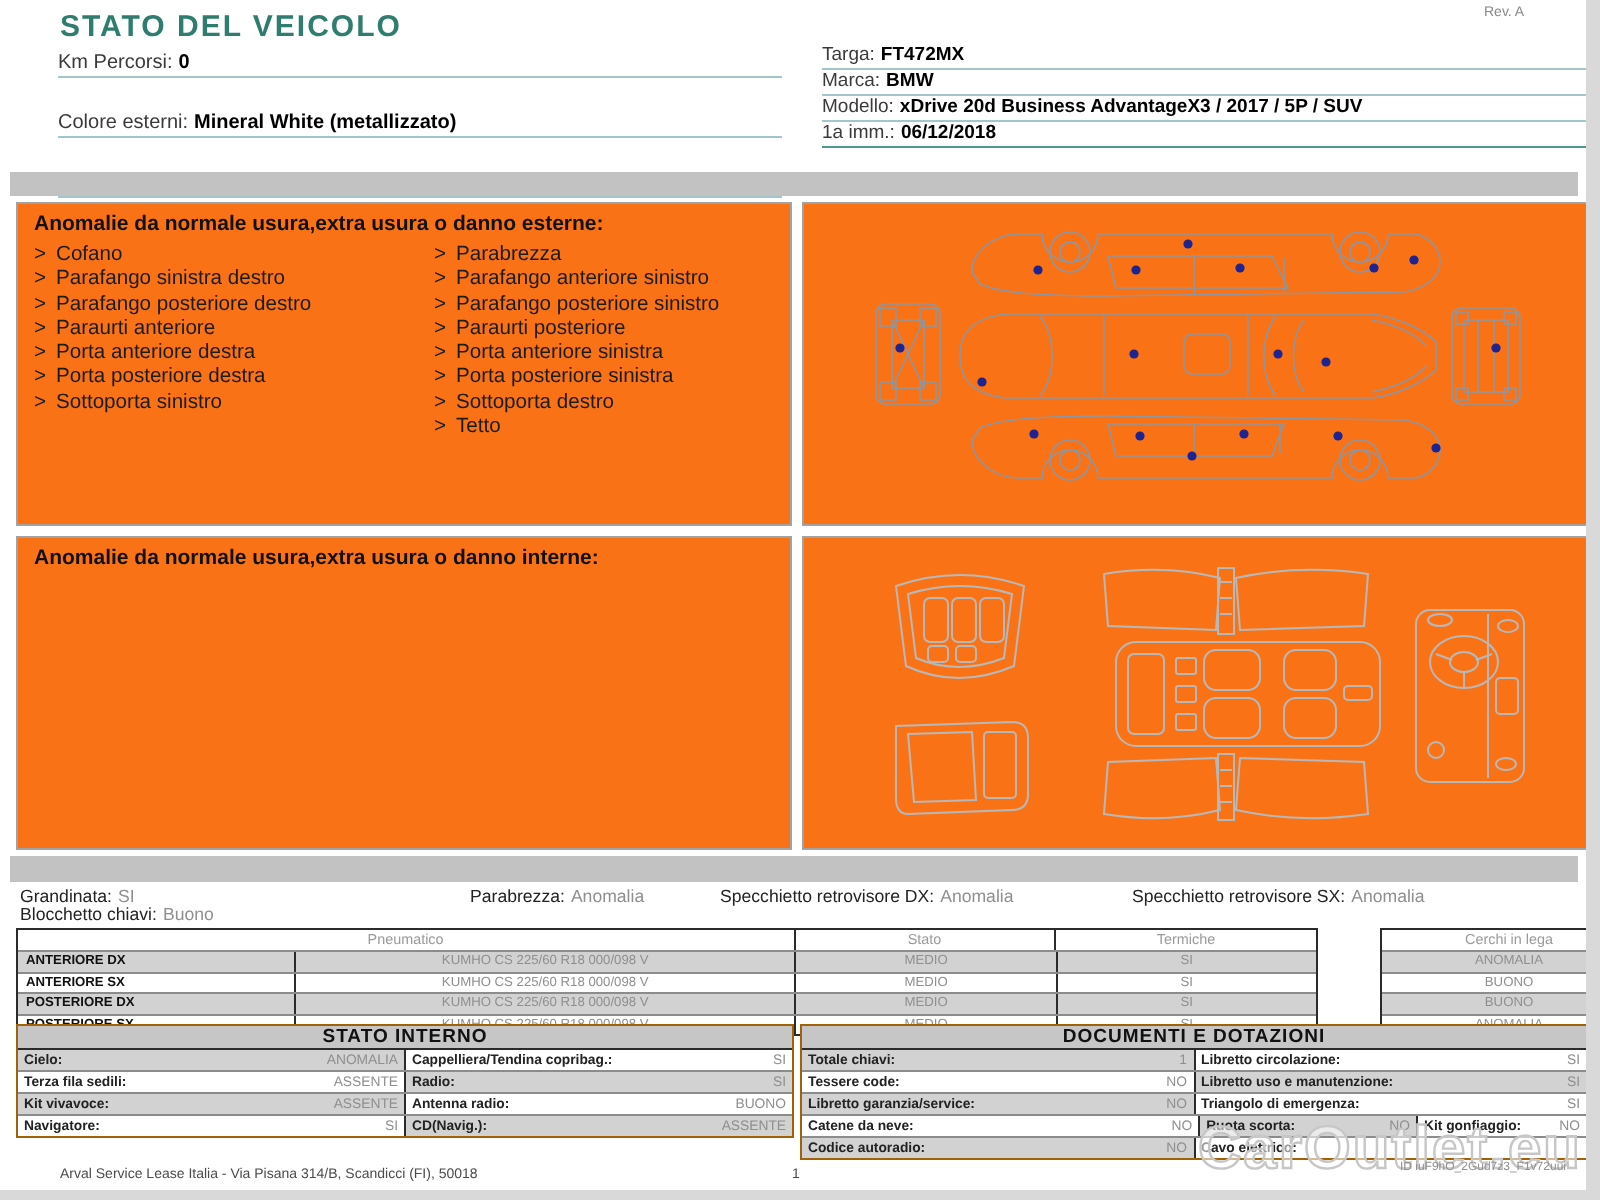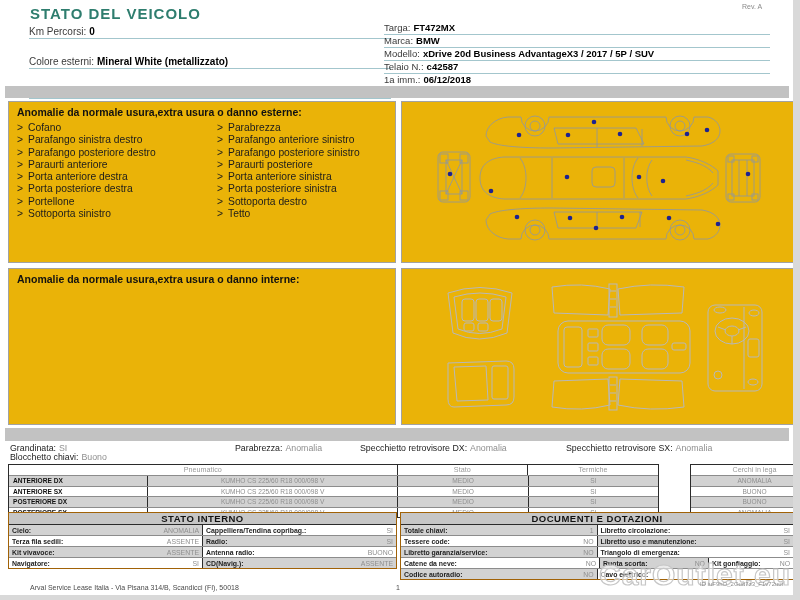--- a/index.html
+++ b/index.html
@@ -5,33 +5,33 @@
   html,body{margin:0;padding:0;width:800px;height:600px;background:#d9d9d9;
     font-family:"Liberation Sans",sans-serif;-webkit-font-smoothing:antialiased;}
   .page{position:absolute;left:0;top:0;width:793px;height:595px;background:#fff;overflow:hidden;}
   .abs{position:absolute;}
 
   .title{left:30px;top:5px;font-size:15px;font-weight:bold;color:#2e7d6e;letter-spacing:1px;}
   .rev{left:742px;top:3px;font-size:7px;color:#8a8a8a;}
 
   .fields{display:flex;flex-direction:column;}
   .fields-left{left:29px;top:25px;width:362px;gap:16px;}
-  .fields-right{left:384px;top:22px;width:386px;}
+  .fields-right{left:411px;top:22px;width:386px;}
   .frow{border-bottom:1px solid #a3c6cd;white-space:nowrap;overflow:hidden;}
   .fields-left .frow{height:13px;font-size:10px;line-height:13px;}
   .fields-right .frow{height:12px;font-size:9.5px;line-height:12px;}
   .fields-right .frow:last-child{border-bottom:1px solid #4f9a8d;}
   .flabel{color:#3a3a3a;}
   .fvalue{color:#000;font-weight:bold;margin-left:3px;}
 
   .band{background:#c2c2c2;}
   .band1{left:5px;top:86px;width:784px;height:12px;}
   .band2{left:5px;top:428px;width:784px;height:13px;}
 
-  .box{border:1px solid #a2a2a2;background:#eab308;}
+  .box{border:1px solid #a2a2a2;background:#f97316;}
   .ext-left{left:8px;top:101px;width:370px;height:152px;padding:4px 8px;}
   .ext-right{left:401px;top:101px;width:391px;height:160px;}
   .int-left{left:8px;top:268px;width:370px;height:147px;padding:4px 8px;}
   .int-right{left:401px;top:268px;width:391px;height:155px;}
   .box-title{font-size:10.5px;font-weight:bold;color:#111;margin-bottom:4px;}
   .anomaly-cols{display:flex;}
   .anomaly-col1{width:200px;}
   .aitem{font-size:10.3px;line-height:12.3px;color:#1c1c1c;white-space:nowrap;}
   .abullet{margin-right:5px;color:#1c1c1c;}
 
@@ -91,37 +91,35 @@
 
   <div class="abs fields fields-left" id="fields-left">
       <div class="frow"><span class="flabel">Km Percorsi:</span><span class="fvalue">0</span></div>
       <div class="frow"><span class="flabel">Colore esterni:</span><span class="fvalue">Mineral White (metallizzato)</span></div>
       <div class="frow"><span class="flabel">Alimentazione:</span><span class="fvalue">Diesel</span></div>
     </div>
   <div class="abs fields fields-right" id="fields-right">
       <div class="frow"><span class="flabel">Targa:</span><span class="fvalue">FT472MX</span></div>
       <div class="frow"><span class="flabel">Marca:</span><span class="fvalue">BMW</span></div>
       <div class="frow"><span class="flabel">Modello:</span><span class="fvalue">xDrive 20d Business AdvantageX3 / 2017 / 5P / SUV</span></div>
-      <div class="frow"><span class="flabel">Telaio N.:</span><span class="fvalue">c42587</span></div>
       <div class="frow"><span class="flabel">1a imm.:</span><span class="fvalue">06/12/2018</span></div>
     </div>
 
   <div class="abs band band1"></div>
 
   <div class="abs box ext-left">
     <div class="box-title">Anomalie da normale usura,extra usura o danno esterne:</div>
     <div class="anomaly-cols">
       <div class="anomaly-col1" id="ext-col1">
           <div class="aitem"><span class="abullet">&gt;</span><span class="alabel">Cofano</span></div>
           <div class="aitem"><span class="abullet">&gt;</span><span class="alabel">Parafango sinistra destro</span></div>
           <div class="aitem"><span class="abullet">&gt;</span><span class="alabel">Parafango posteriore destro</span></div>
           <div class="aitem"><span class="abullet">&gt;</span><span class="alabel">Paraurti anteriore</span></div>
           <div class="aitem"><span class="abullet">&gt;</span><span class="alabel">Porta anteriore destra</span></div>
           <div class="aitem"><span class="abullet">&gt;</span><span class="alabel">Porta posteriore destra</span></div>
-          <div class="aitem"><span class="abullet">&gt;</span><span class="alabel">Portellone</span></div>
           <div class="aitem"><span class="abullet">&gt;</span><span class="alabel">Sottoporta sinistro</span></div>
         </div>
       <div id="ext-col2">
           <div class="aitem"><span class="abullet">&gt;</span><span class="alabel">Parabrezza</span></div>
           <div class="aitem"><span class="abullet">&gt;</span><span class="alabel">Parafango anteriore sinistro</span></div>
           <div class="aitem"><span class="abullet">&gt;</span><span class="alabel">Parafango posteriore sinistro</span></div>
           <div class="aitem"><span class="abullet">&gt;</span><span class="alabel">Paraurti posteriore</span></div>
           <div class="aitem"><span class="abullet">&gt;</span><span class="alabel">Porta anteriore sinistra</span></div>
           <div class="aitem"><span class="abullet">&gt;</span><span class="alabel">Porta posteriore sinistra</span></div>
           <div class="aitem"><span class="abullet">&gt;</span><span class="alabel">Sottoporta destro</span></div>

